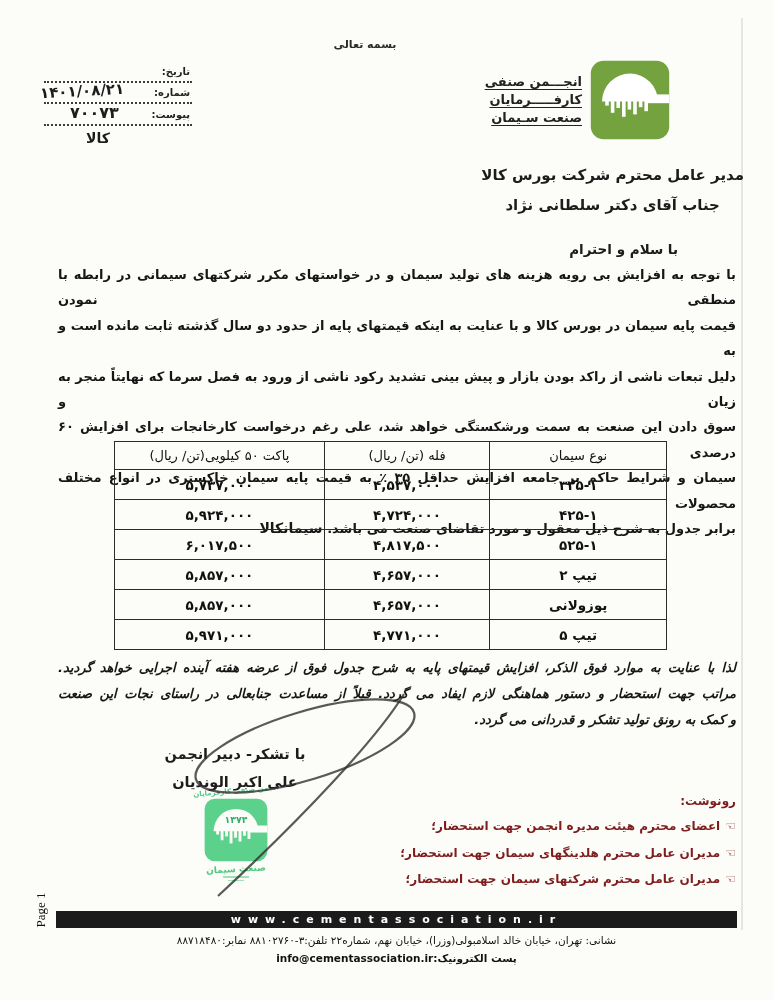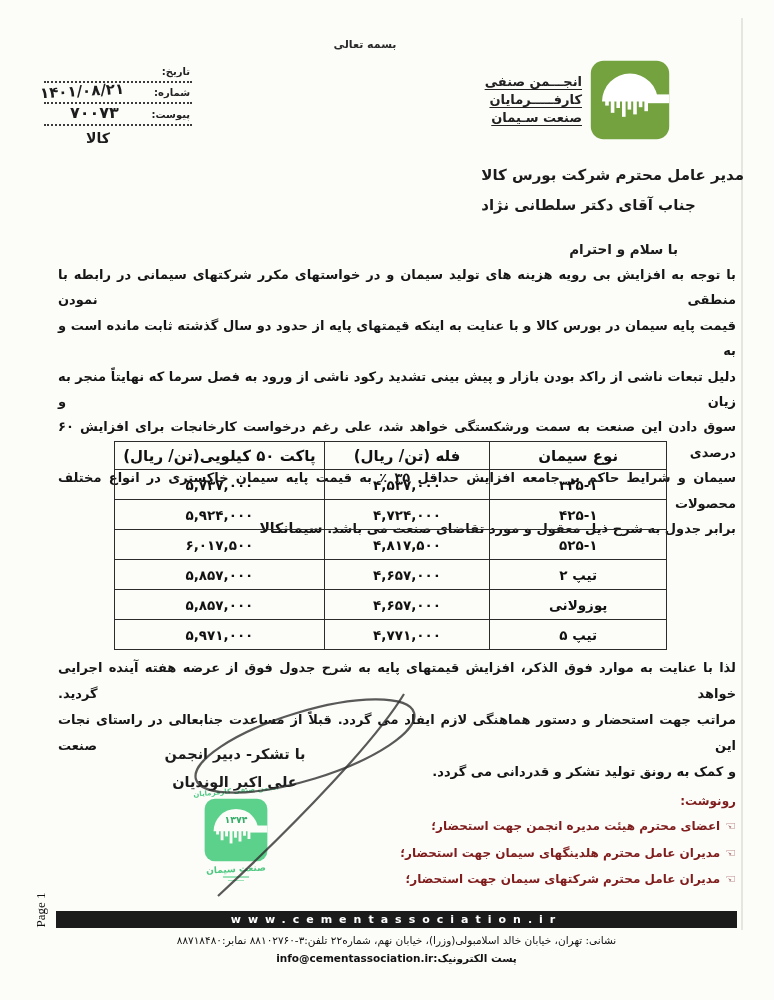--- a/index.html
+++ b/index.html
@@ -22,39 +22,39 @@
   .val-num{position:absolute;left:26px;top:45px;font-size:16px;font-weight:700;letter-spacing:2px;}
   .val-att{position:absolute;left:42px;top:72px;font-size:14px;font-weight:700;}
 
   
   .org-logo{position:absolute;right:104px;top:60px;width:80px;height:80px;}
   .org-name{position:absolute;right:192px;top:73px;width:112px;text-align:right;
             font-size:13px;font-weight:700;line-height:18px;letter-spacing:.5px;color:#222;}
   .org-name div{text-decoration:underline;text-decoration-thickness:1px;text-underline-offset:3px;}
 
   
-  .recipient{position:absolute;right:30px;top:160px;text-align:left;
+  .recipient{position:absolute;right:30px;top:160px;text-align:center;
              font-size:15px;font-weight:700;line-height:30px;}
 
   .salutation{position:absolute;right:96px;top:241px;font-size:13.5px;font-weight:700;margin-left:9px;}
 
   
   .body1{position:absolute;right:38px;left:58px;top:262px;font-size:13px;font-weight:600;color:#161616;}
   .jl{text-align:justify;text-align-last:justify;line-height:25.4px;}
   .jl-end{text-align:justify;text-align-last:right;line-height:25.4px;}
   .brand{font-weight:800;font-size:14px;}
 
   
   .price-table{position:absolute;right:107px;top:441px;width:553px;border-collapse:collapse;
                font-weight:700;color:#111;}
   .price-table th,.price-table td{border:1.7px solid #2c2c2c;text-align:center;}
-  .price-table th{font-size:15px;height:25px;font-weight:700;}
+  .price-table th{font-size:13px;height:25px;font-weight:400;}
   .price-table td{font-size:13.5px;height:27px;}
 
-  .closing{position:absolute;right:38px;left:58px;top:655px;font-size:13px;font-weight:600;color:#161616;}
+  .closing{position:absolute;right:38px;left:58px;top:655px;font-size:13px;font-weight:600;color:#161616;font-style:italic;}
   .closing .jl,.closing .jl-end{line-height:26px;}
 
   
   .sig-text{position:absolute;left:140px;top:740px;width:190px;text-align:center;
             font-size:14.5px;font-weight:700;line-height:28px;z-index:2;}
   .sig-svg{position:absolute;left:118px;top:682px;z-index:5;pointer-events:none;}
 
   
   .stamp{position:absolute;left:179px;top:787px;width:114px;text-align:center;z-index:1;opacity:.92;}
   .stamp-arc{font-size:7px;font-weight:700;color:#43c77c;letter-spacing:.5px;transform:rotate(-5deg);}

